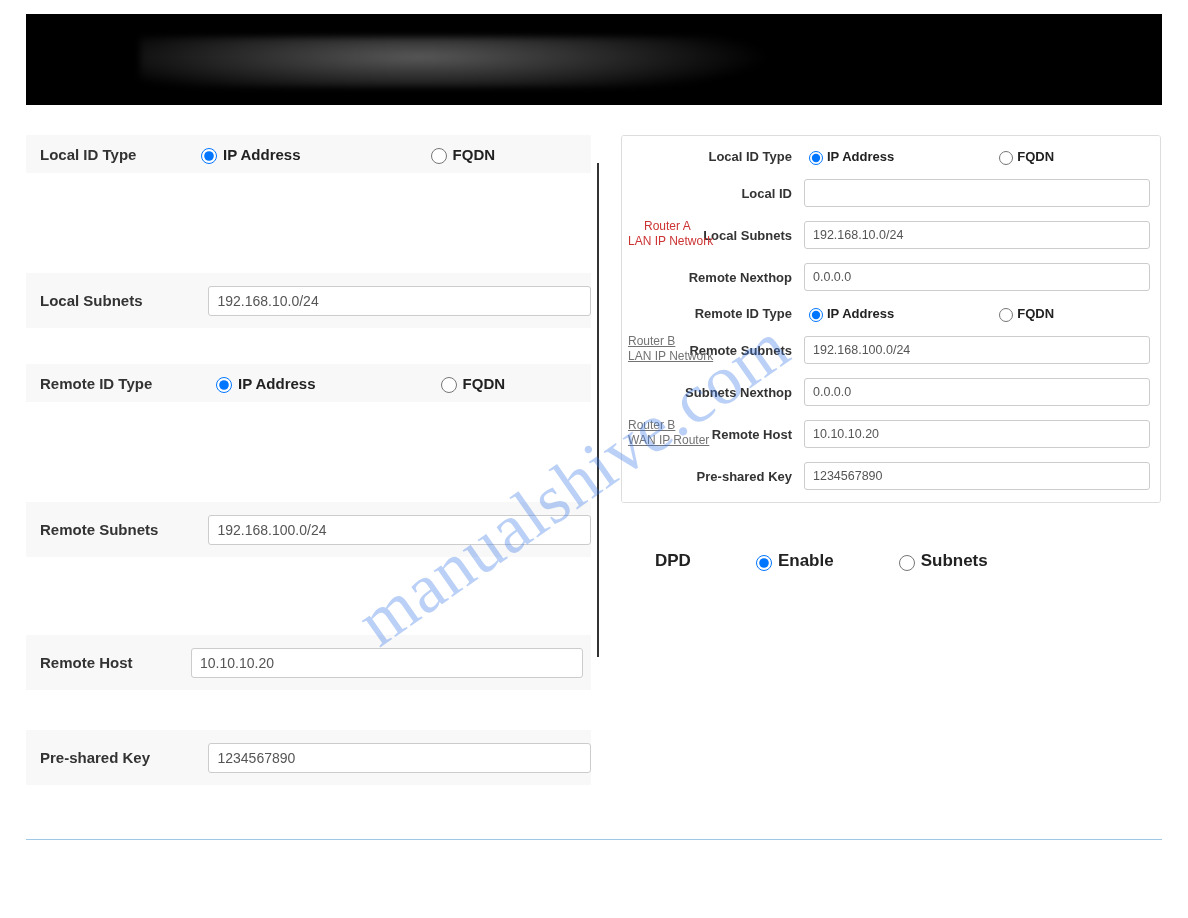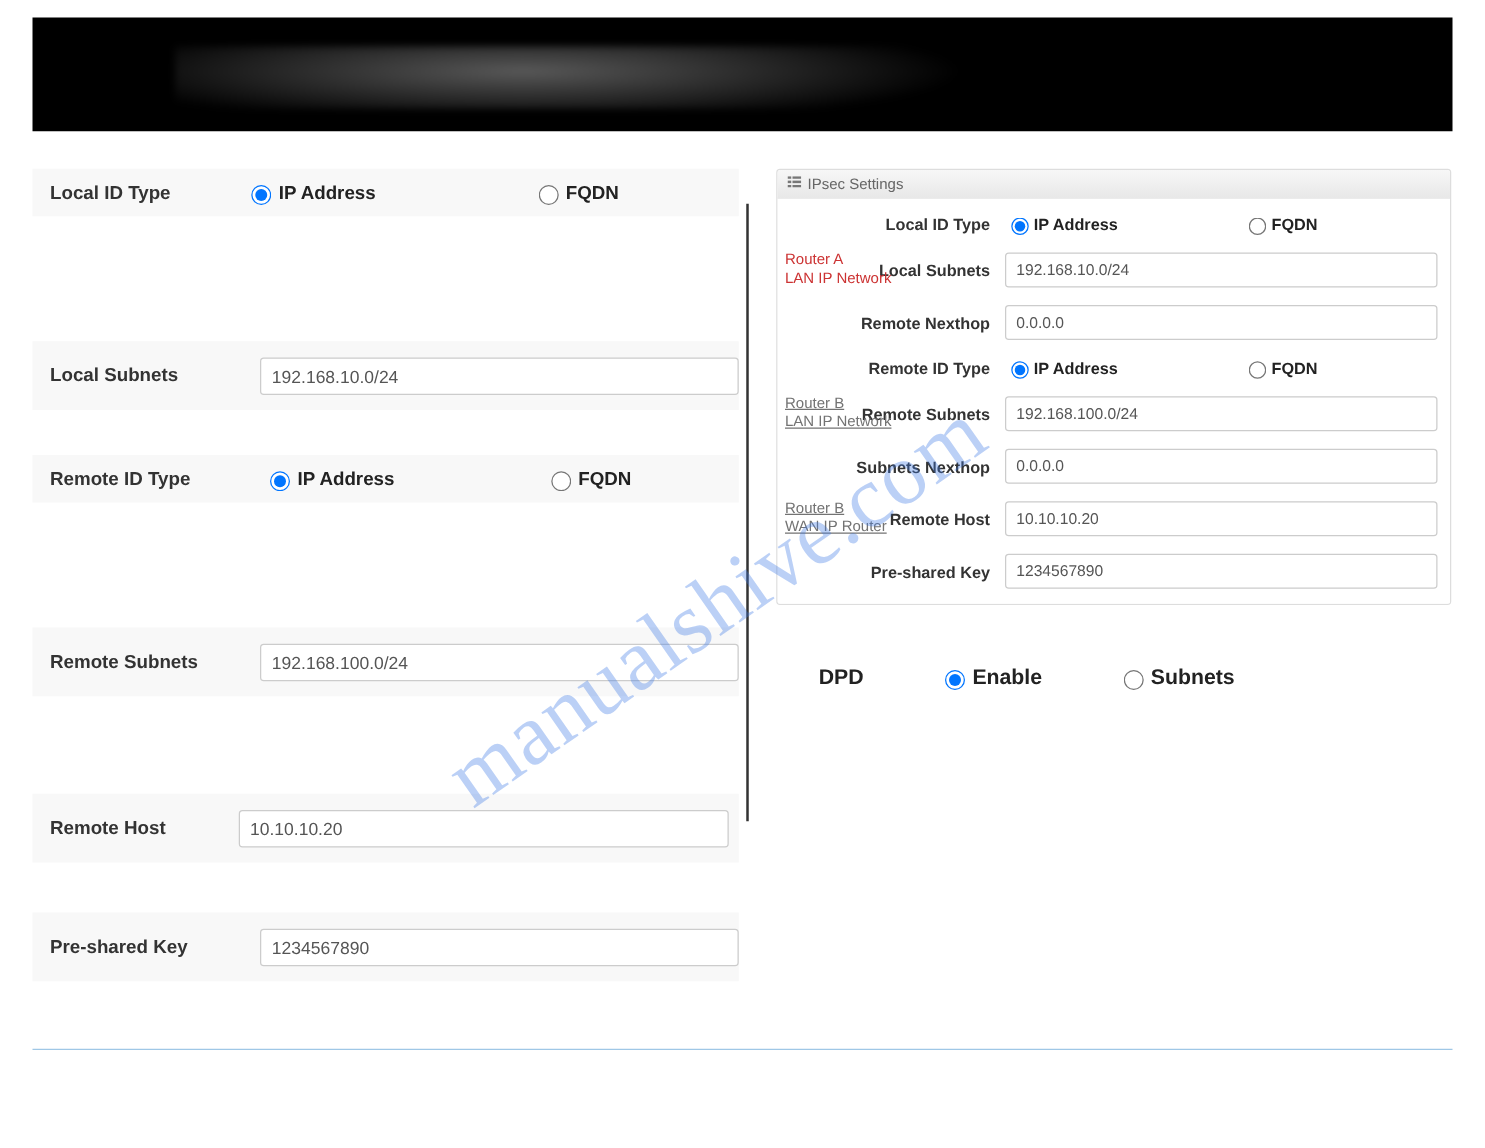--- a/index.html
+++ b/index.html
@@ -254,53 +254,46 @@
 
       <div class="row" style="height:55px;margin-top:40px;">
         <div class="label" style="width:185px;">Pre-shared Key</div>
         <input class="txt" style="width: 388px;" value="1234567890">
       </div>
 
     </div>
 
     <div class="right">
       <div class="panel">
-        <div class="panel-header">
-          <span class="icon">
-            <svg width="11" height="9" viewBox="0 0 11 9">
-                <rect x="0" y="0" width="3" height="2" fill="#777"></rect>
-                <rect x="4" y="0" width="7" height="2" fill="#777"></rect>
-                <rect x="0" y="3.5" width="3" height="2" fill="#777"></rect>
-                <rect x="4" y="3.5" width="7" height="2" fill="#777"></rect>
-                <rect x="0" y="7" width="3" height="2" fill="#777"></rect>
-                <rect x="4" y="7" width="7" height="2" fill="#777"></rect>
-              </svg>
-          </span>
-          <span>IPsec Settings</span>
-        </div>
         <div class="panel-body">
 
 
           <div class="r-row">
             <div class="r-label">Local ID Type</div>
             <div class="r-field" style="display:flex;">
               <label class="r-radio" style="font-weight:bold;">
                 <input type="radio" checked="" style="">
                 <span>IP Address</span>
               </label>
               <label class="r-radio" style="font-weight:bold;margin-left:100px;">
                 <input type="radio" style="">
                 <span>FQDN</span>
               </label>
             </div>
           </div>
 
-
-          <div class="r-row">
-            <span class="ann red" style="left:0;top:-2px;">Router A</span>
+          <div class="r-row">
+            <div class="r-label">Local ID</div>
+            <div class="r-field">
+              <input class="txt disabled" disabled="" value="" style="">
+            </div>
+          </div>
+
+          <div class="r-row">
+            <span class="ann red" style="left:16px;top:-2px;">Router A</span>
             <span class="ann red" style="left:0;top:13px;">LAN IP Network</span>
             <div class="r-label">Local Subnets</div>
             <div class="r-field">
               <input class="txt" value="192.168.10.0/24" style="">
             </div>
           </div>
 
           <div class="r-row">
             <div class="r-label">Remote Nexthop</div>
             <div class="r-field">

